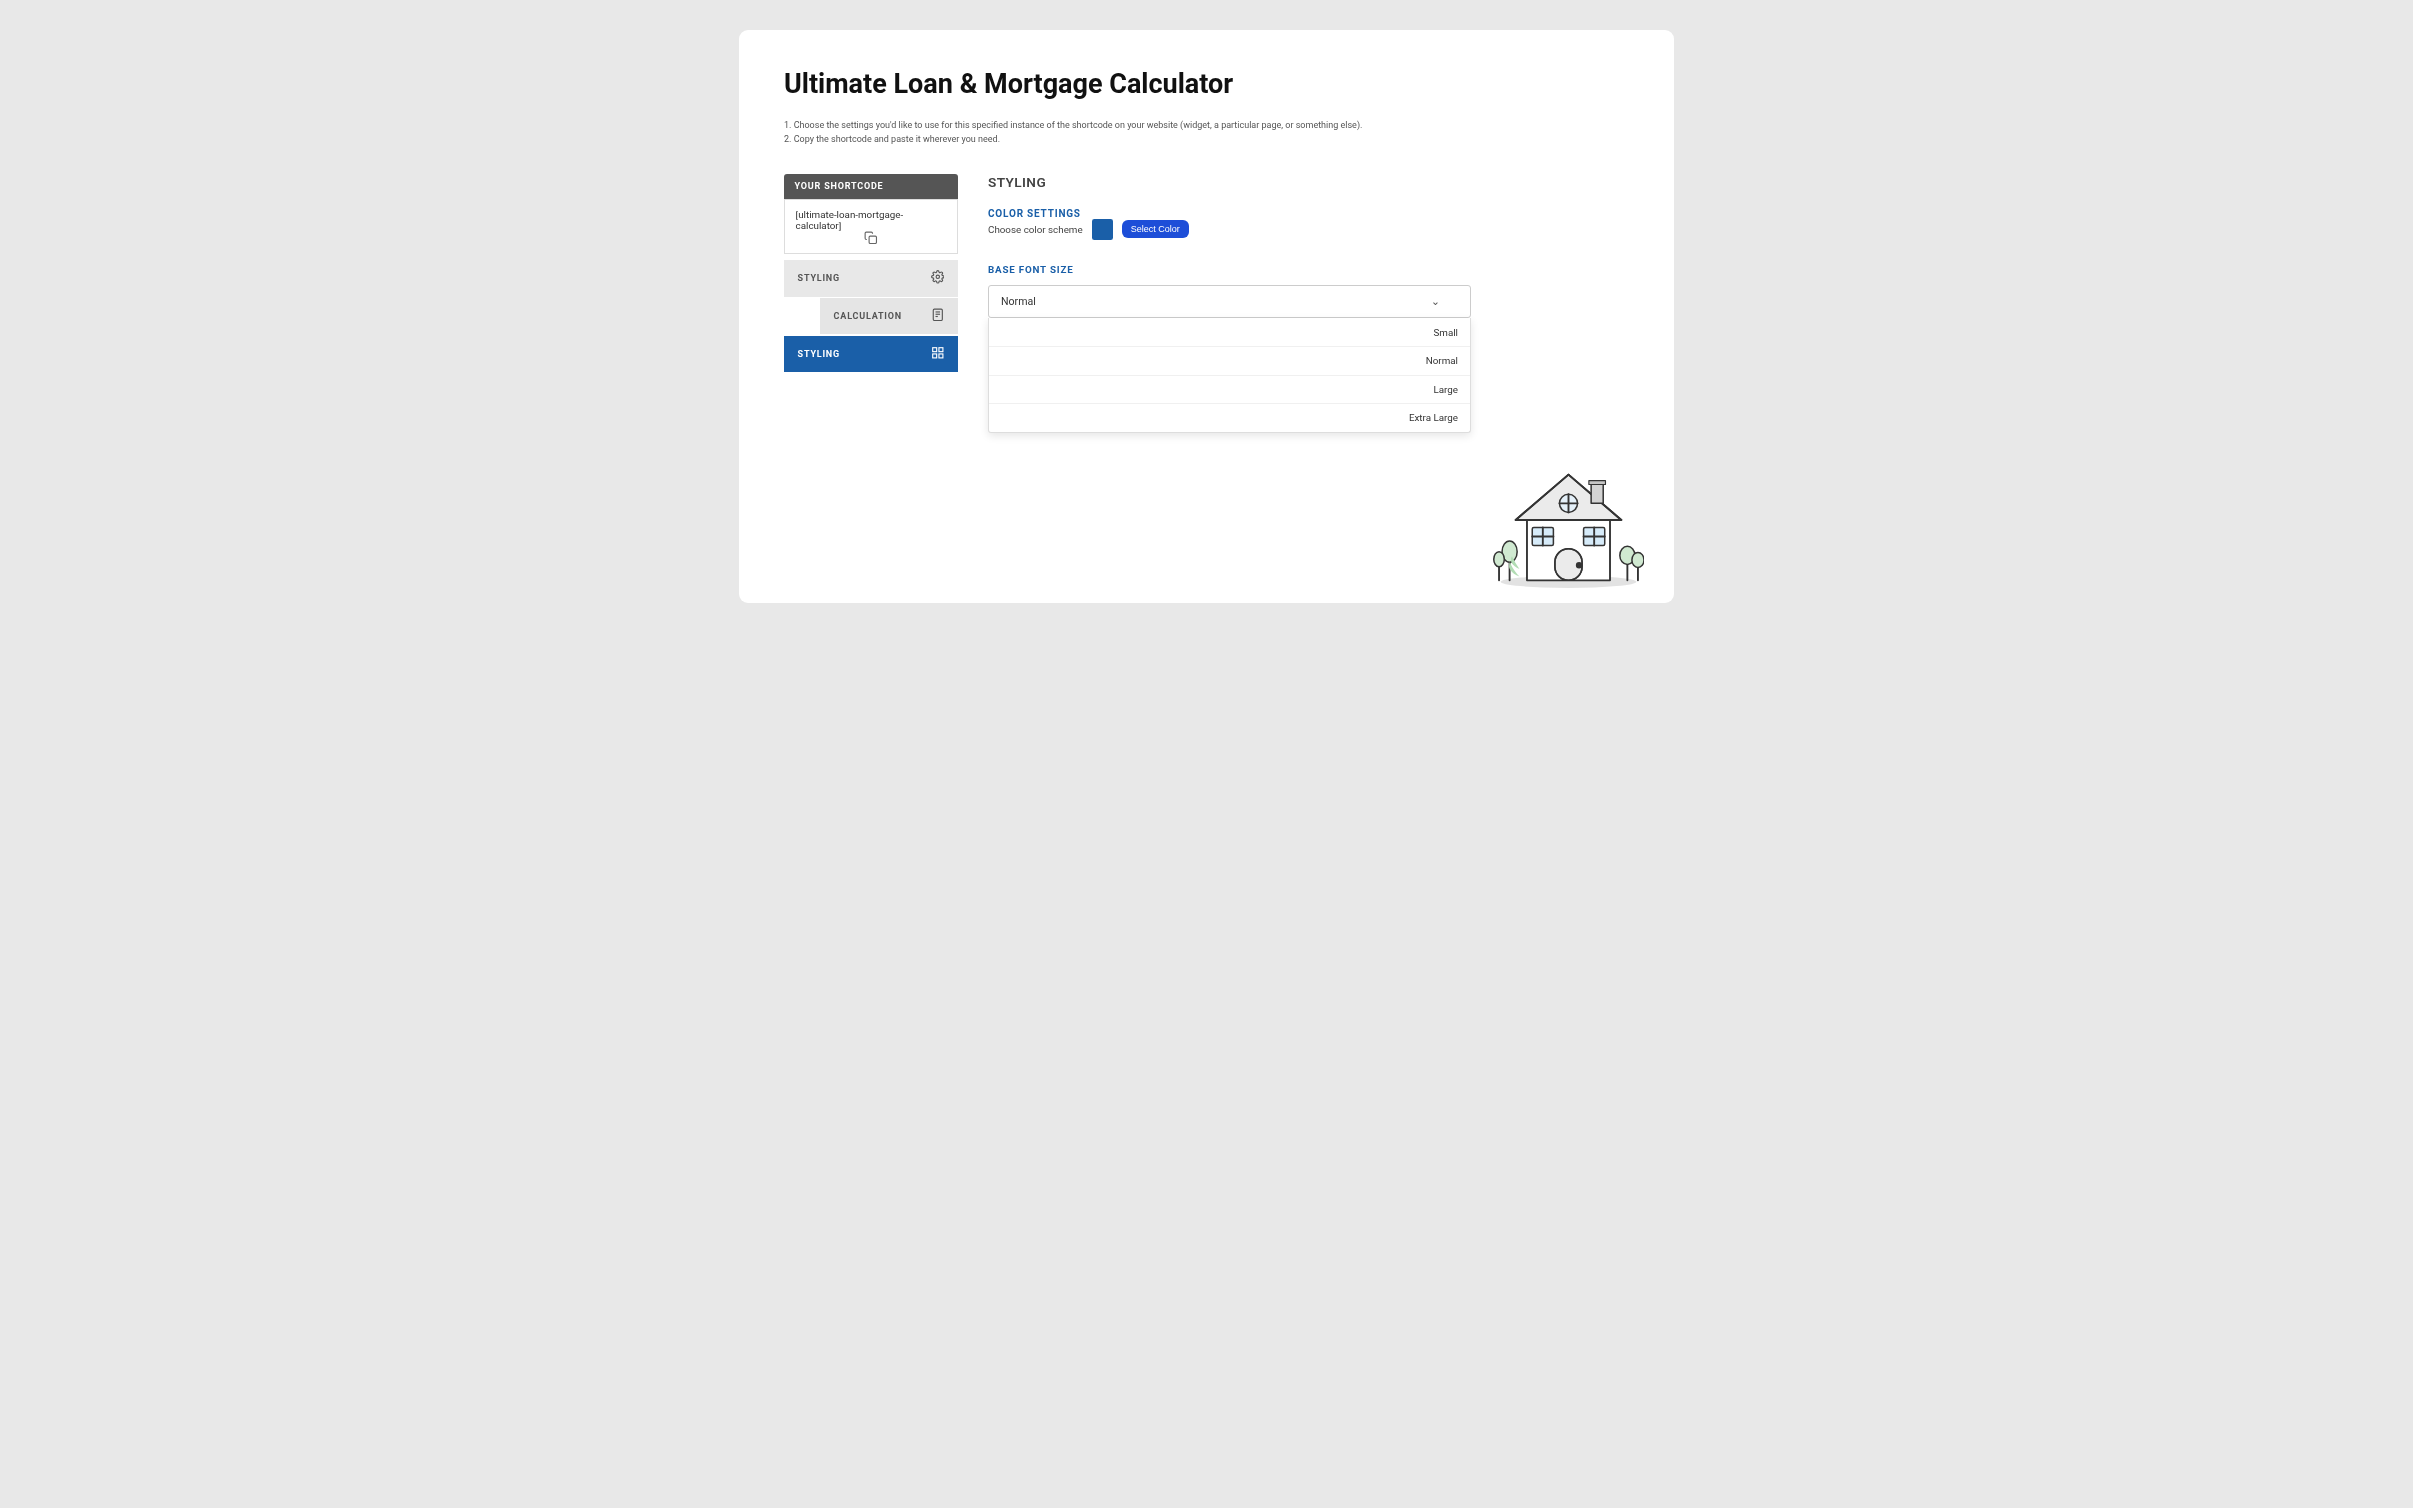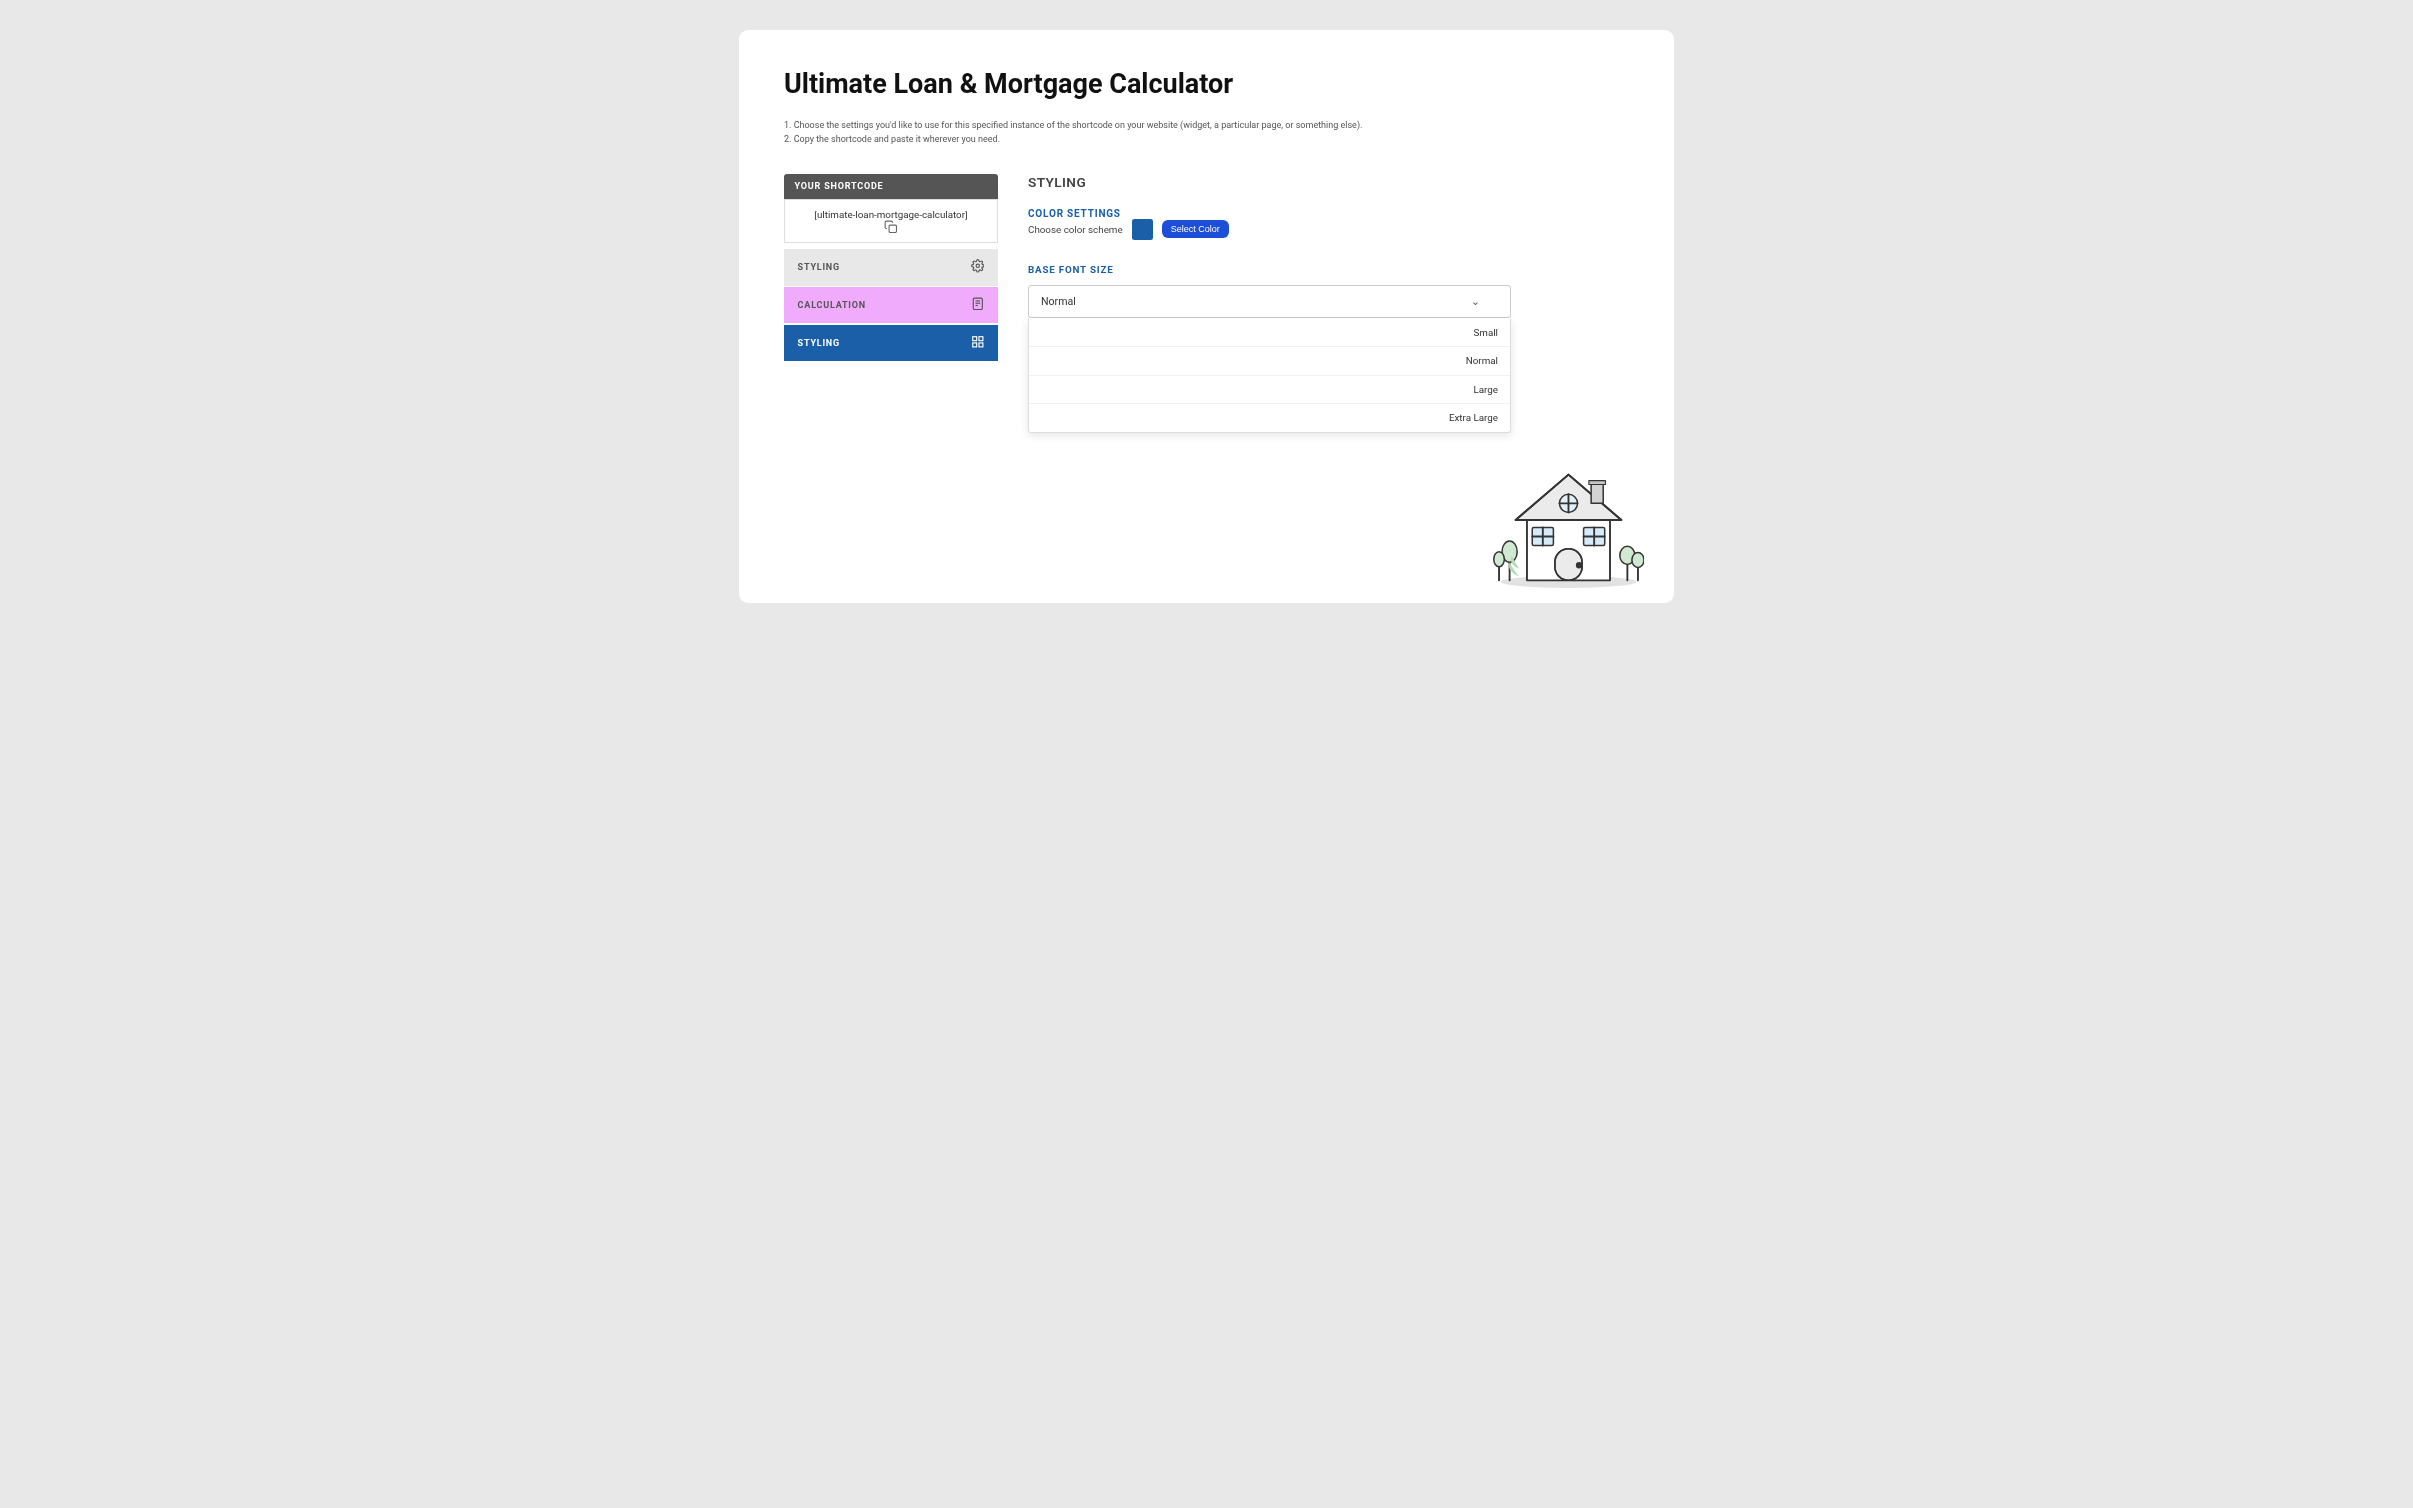--- a/index.html
+++ b/index.html
@@ -33,21 +33,21 @@
       line-height: 1.6;
       margin-bottom: 27px;
     }
     .main-layout {
       display: flex;
       gap: 30px;
       align-items: flex-start;
     }
     
     .sidebar {
-      width: 214px;
+      width: 174px;
       flex-shrink: 0;
     }
     .shortcode-header {
       display: flex;
       align-items: center;
       justify-content: space-between;
       padding: 7.5px 10.6px;
       background: #555;
       color: #fff;
       font-size: 9px;
@@ -85,22 +85,23 @@
       letter-spacing: 0.8px;
       cursor: pointer;
       margin-bottom: 1.5px;
     }
     .sidebar-nav-item.settings {
       background: #e8e8e8;
       color: #555;
       border-radius: 0;
     }
     .sidebar-nav-item.calculation {
-      background: #f0abfc;
+      background: #e5e5e5;
       color: #555;
+      margin-left: 36px;
     }
     .sidebar-nav-item.styling {
       background: #1a5fa8;
       color: #fff;
     }
     .sidebar-nav-item .nav-icon {
       font-size: 12px;
     }
     
     .content {

